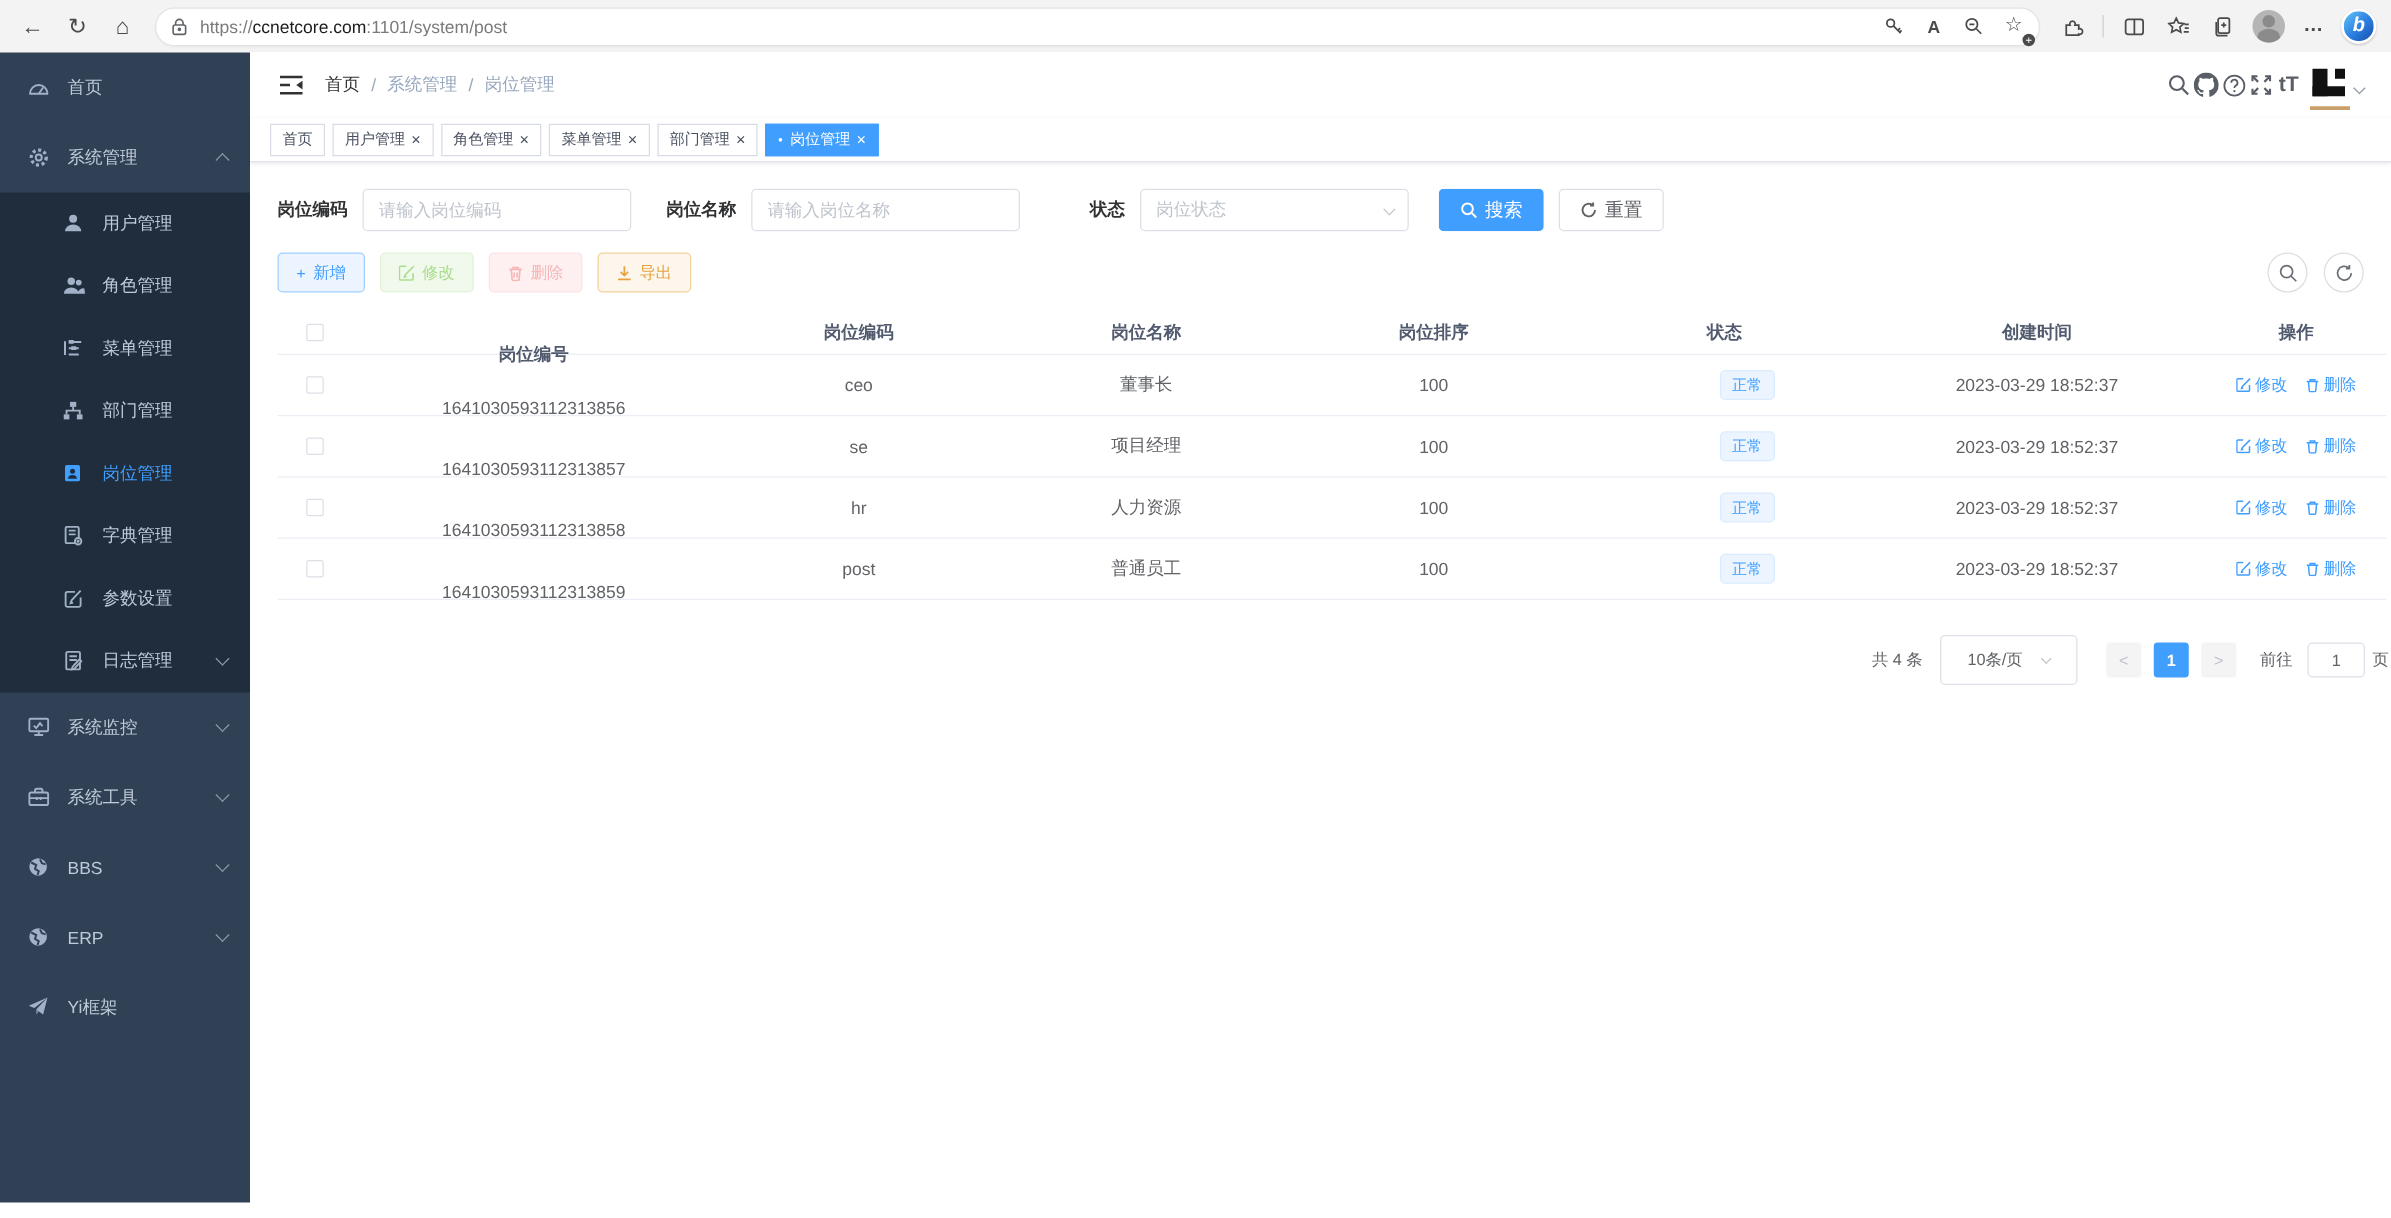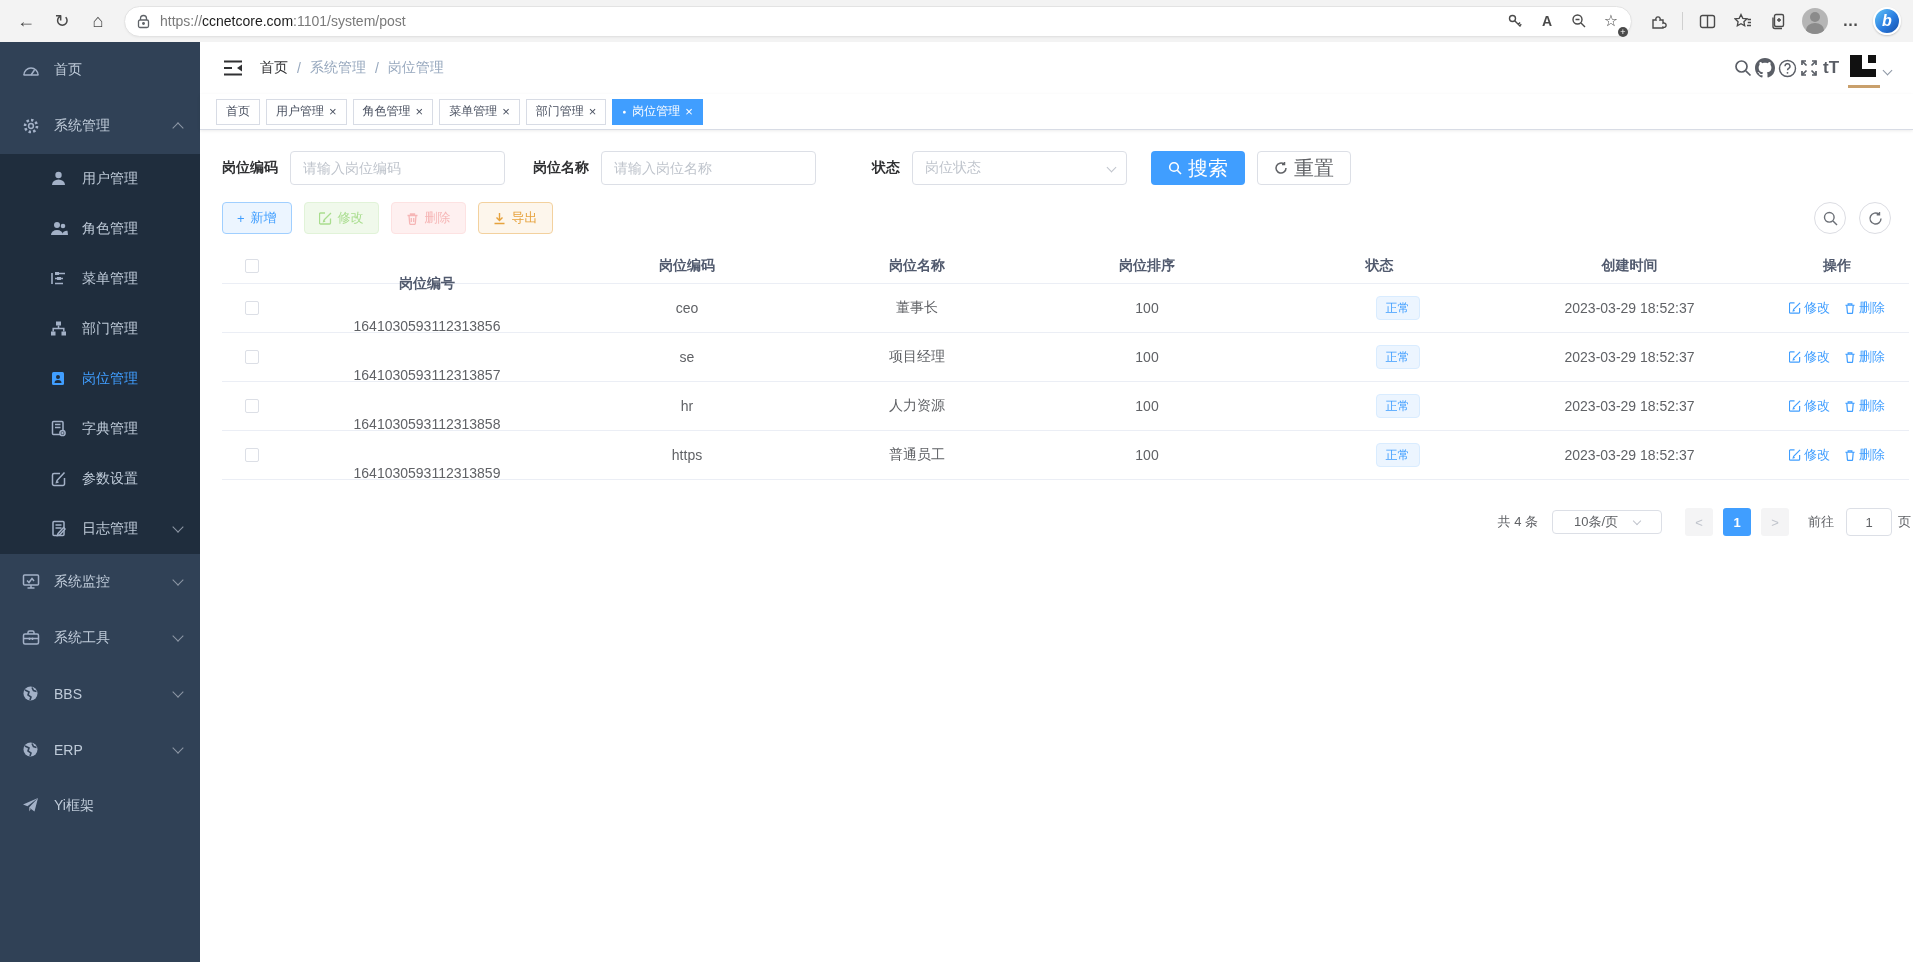--- a/index.html
+++ b/index.html
@@ -97,21 +97,21 @@
   .f-input { width:215px; height:34px; border:1px solid #dcdfe6; border-radius:4px;
     padding:0 12px; font-size:14px; color:#606266; outline:none;
     font-family:"Liberation Sans","DejaVu Sans",sans-serif; }
   .f-input::placeholder { color:#bfc4cc; }
   .f-select { width:215px; height:34px; border:1px solid #dcdfe6; border-radius:4px;
     padding:0 28px 0 12px; display:flex; align-items:center; position:relative;
     color:#bfc4cc; cursor:pointer; }
   .f-select .sel-chev { position:absolute; right:11px; top:12px; width:7px; height:7px;
     border-right:1.5px solid #c0c4cc; border-bottom:1.5px solid #c0c4cc; transform:rotate(45deg); }
   .btn { height:34px; border-radius:4px; display:inline-flex; align-items:center; gap:6px;
-    padding:0 16px; font-size:20px; cursor:pointer; border:1px solid transparent; }
+    padding:0 16px; font-size:15px; cursor:pointer; border:1px solid transparent; }
   .btn-primary { background:#409eff; color:#fff; }
   .btn-plain { background:#fff; border-color:#dcdfe6; color:#606266; margin-left:12px; }
 
   
   .toolbar-row { display:flex; align-items:center; margin:17px 22px 0 22px; }
   .mini-btn { height:32px; border-radius:4px; display:inline-flex; align-items:center; gap:6px;
     padding:0 14px; font-size:13px; cursor:pointer; margin-right:12px; border:1px solid; }
   .mb-add { background:#ecf5ff; border-color:#a0cfff; color:#409eff; }
   .mb-edit { background:#f0f9eb; border-color:#e1f3d8; color:#a9dd8e; cursor:not-allowed; }
   .mb-del { background:#fef0f0; border-color:#fde2e2; color:#f6b6b6; cursor:not-allowed; }
@@ -134,21 +134,21 @@
     background:#fff; cursor:pointer; }
   .tag-normal { display:inline-block; padding:0 9px; height:24px; line-height:22px;
     background:#ecf5ff; border:1px solid #d9ecff; color:#409eff; border-radius:4px; font-size:12px;margin-left:36px; }
   .op-link { color:#409eff; font-size:13px; display:inline-flex; align-items:center; gap:3px;
     cursor:pointer; margin:0 7px; }
 
   
   .pagination { display:flex; align-items:center; justify-content:flex-end;
     margin:28px 2px 0 0; font-size:13px; color:#606266; }
   .pg-total { margin-right:14px; }
-  .pg-size { width:110px; height:24px; border:1px solid #dcdfe6; border-radius:4px;
+  .pg-size { width:110px; height:40px; border:1px solid #dcdfe6; border-radius:4px;
     display:flex; align-items:center; justify-content:center; gap:16px; position:relative;
     color:#606266; cursor:pointer; margin-right:18px; }
   .pg-size .sel-chev { width:6px; height:6px; border-right:1.5px solid #c0c4cc;
     border-bottom:1.5px solid #c0c4cc; transform:rotate(45deg); margin-top:-3px; }
   .pg-btn { min-width:28px; height:28px; border-radius:3px; background:#f4f4f5; color:#c0c4cc;
     display:flex; align-items:center; justify-content:center; margin:0 5px; font-size:13px;
     cursor:pointer; }
   .pg-btn.current { background:#409eff; color:#fff; font-weight:bold; }
   .pg-goto { margin:0 6px 0 14px; }
   .pg-input { width:46px; height:28px; border:1px solid #dcdfe6; border-radius:4px;
@@ -648,21 +648,21 @@
             <span>删除</span>
           </span>
         </span>
       </div>
 
       <div class="t-row t-body-row">
         <span class="tc c-check">
             <span class="checkbox"></span>
           </span>
         <span class="tc c-id">1641030593112313859</span>
-        <span class="tc c-code">https</span>
+        <span class="tc c-code">post</span>
         <span class="tc c-name">普通员工</span>
         <span class="tc c-sort">100</span>
         <span class="tc c-status">
             <span class="tag-normal">正常</span>
           </span>
         <span class="tc c-time">2023-03-29 18:52:37</span>
         <span class="tc c-op">
           <span class="op-link">
             <svg width="12" height="12" viewBox="0 0 13 13" fill="none" stroke="#409eff" stroke-width="1.3">
               <path d="M11.5 6.5 v4.5 a1 1 0 0 1 -1 1 h-9 a1 1 0 0 1 -1 -1 v-9 a1 1 0 0 1 1 -1 H6"></path>

